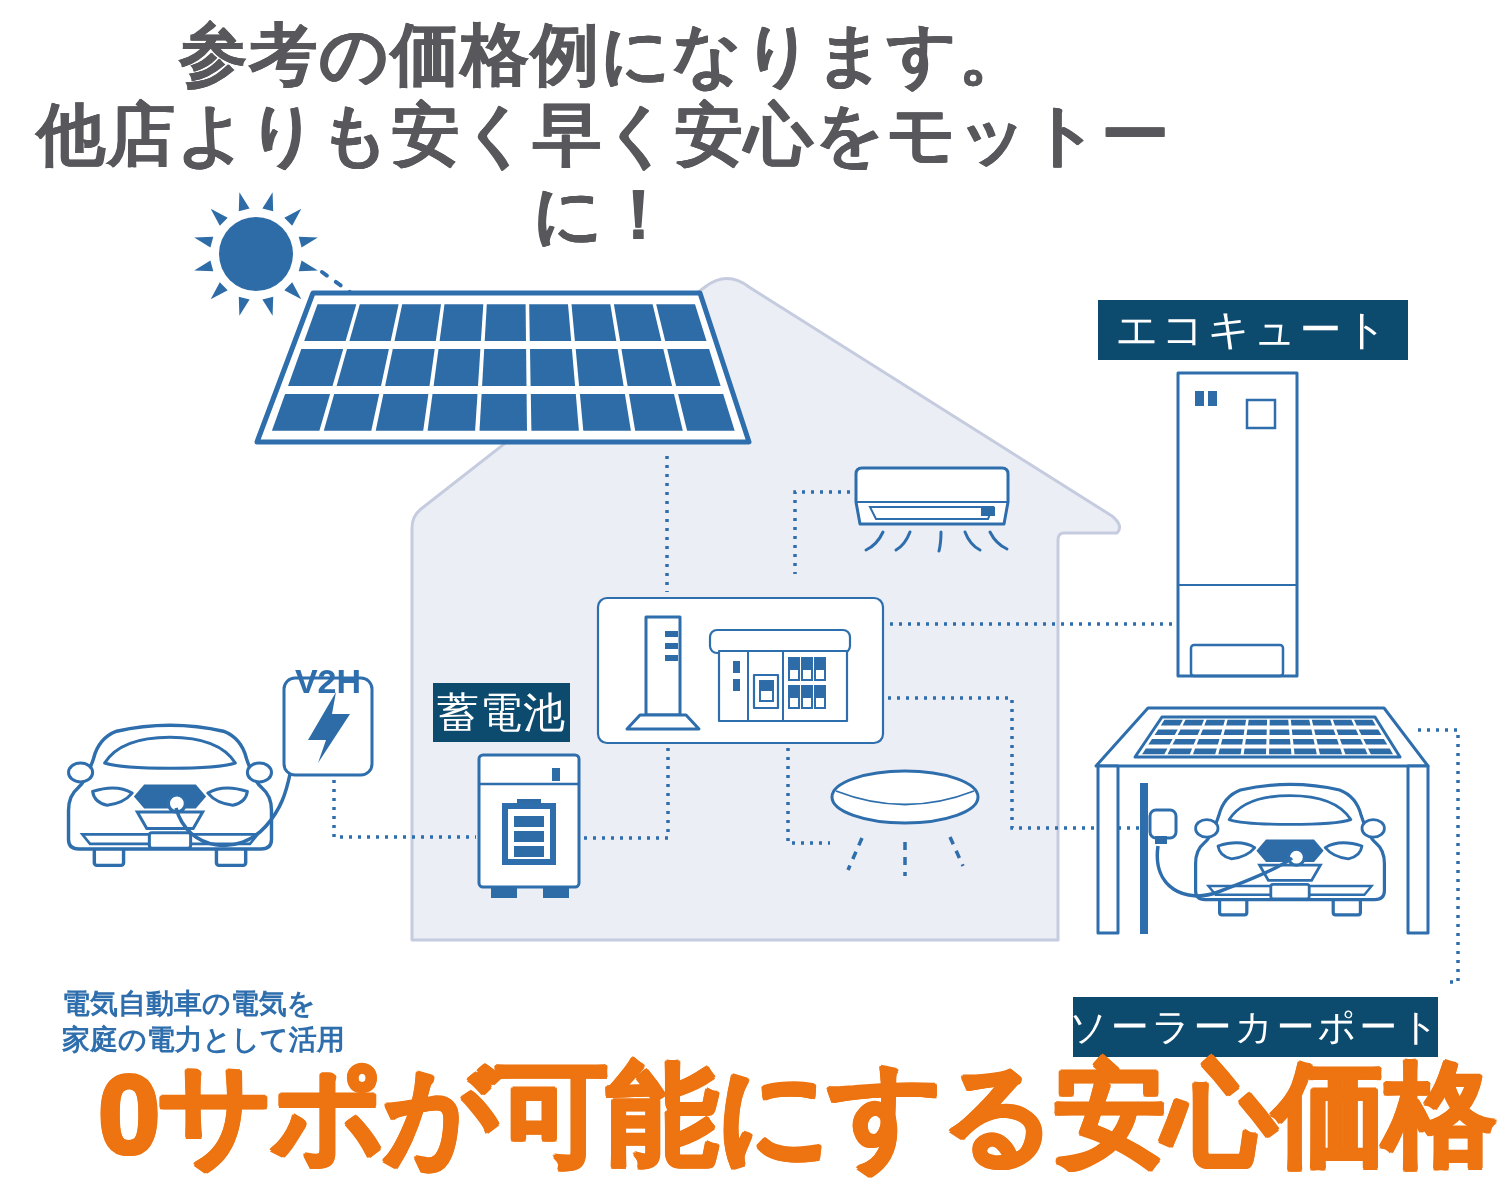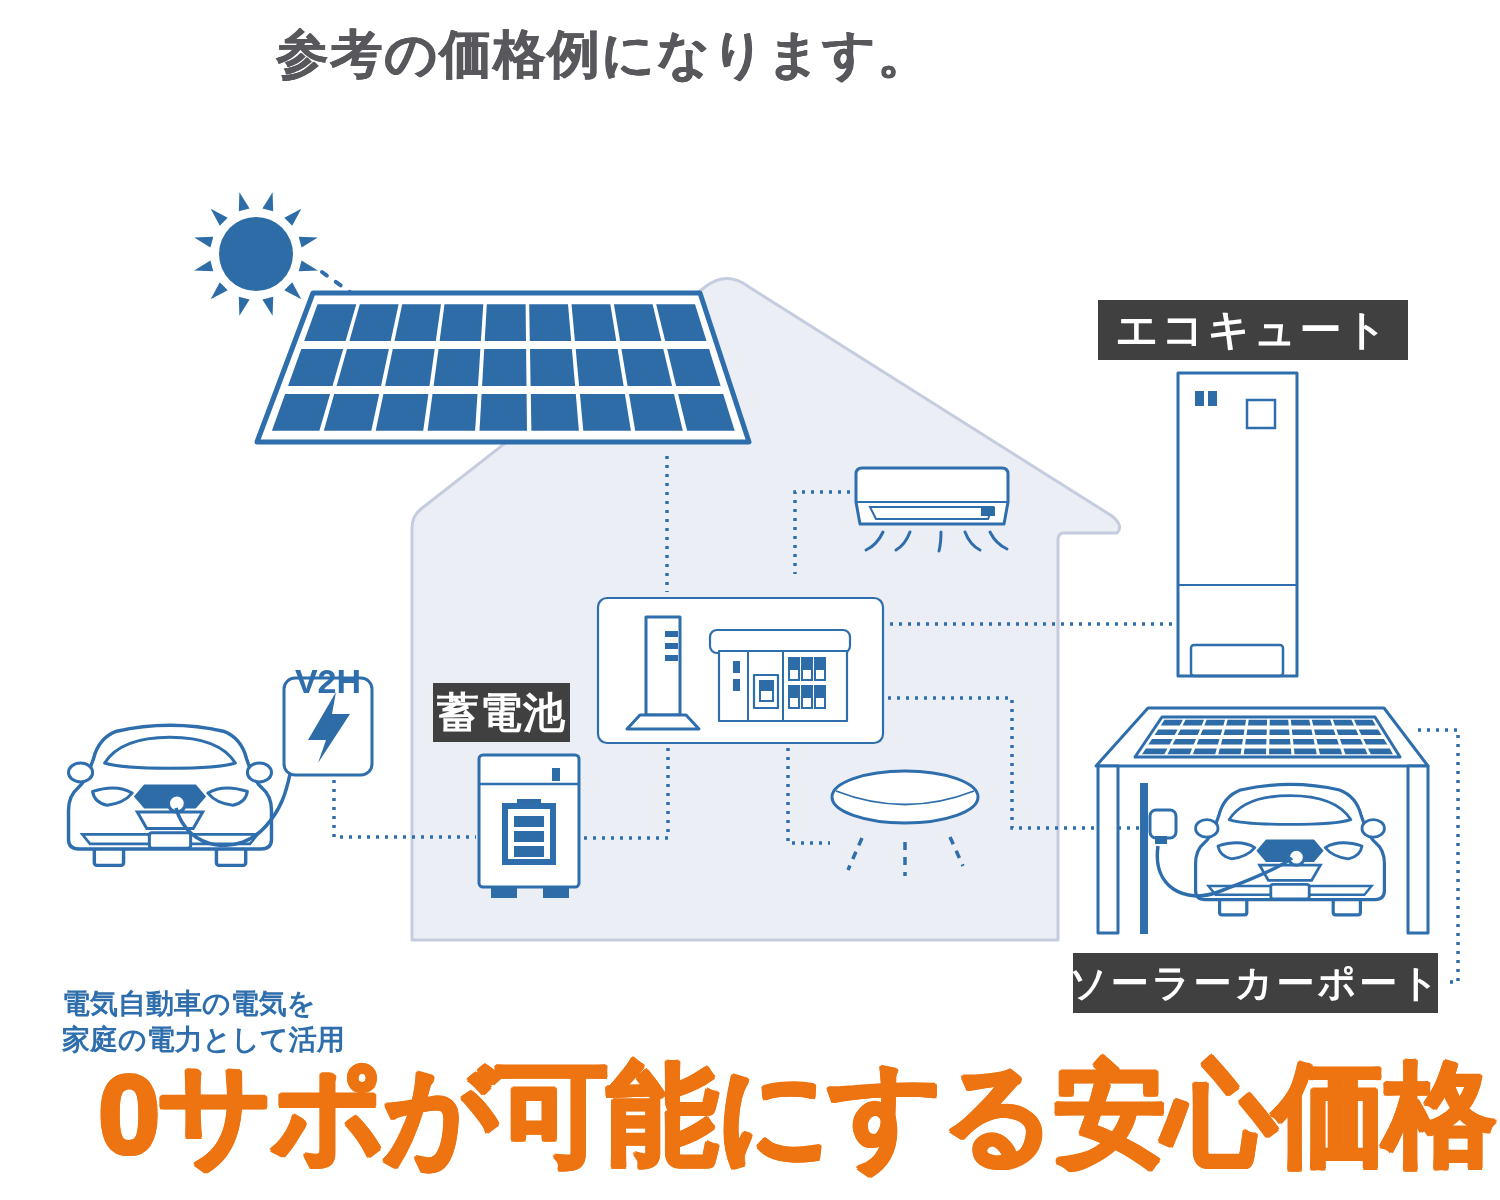--- a/index.html
+++ b/index.html
@@ -6,25 +6,25 @@
   body{
     width:1500px;height:1200px;background:#ffffff;position:relative;overflow:hidden;
     font-family:"Liberation Sans","DejaVu Sans",sans-serif;
   }
   .stage{position:absolute;left:0;top:0;width:1500px;height:1200px;}
   .scene{position:absolute;left:0;top:0;}
 
   
   .header{
     position:absolute;top:14px;left:0;width:1208px;text-align:center;
-    color:#58575b;font-weight:bold;font-size:52px;line-height:80px;letter-spacing:2px;
+    color:#58575b;font-weight:bold;font-size:68px;line-height:80px;letter-spacing:2px;
     text-shadow:0.6px 0 currentColor,-0.6px 0 currentColor;
   }
   .tag{
-    position:absolute;background:#404040;color:#ffffff;font-weight:bold;
+    position:absolute;background:#0c4a6e;color:#ffffff;font-weight:normal;
     display:flex;align-items:center;justify-content:center;letter-spacing:3px;
     white-space:nowrap;
   }
   .blue-note{position:absolute;color:#2e6eac;font-weight:bold;white-space:nowrap;margin-top:28px;}
   .footer{
     position:absolute;top:1040px;left:0;width:1500px;text-align:center;
     color:#ed7411;font-weight:800;font-size:112px;letter-spacing:-2px;white-space:nowrap;
     text-shadow:2px 0 currentColor,-2px 0 currentColor,0 2px currentColor,0 -2px currentColor,
                 1.5px 1.5px currentColor,-1.5px -1.5px currentColor,1.5px -1.5px currentColor,-1.5px 1.5px currentColor;
     margin-left:46px;
@@ -39,20 +39,21 @@
   .dash{fill:none;stroke:#2e6eac;stroke-width:4;stroke-dasharray:6 11;stroke-linecap:round;}
   .stroke-only{fill:none;stroke:#2e6eac;}
 </style>
 </head>
 <body>
 
 <div class="stage">
 
   <div class="header">
     <div>参考の価格例になります。</div>
+    <div>他店よりも安く早く安心をモットーに！</div>
   </div>
 
   <svg class="scene" width="1500" height="1200" viewBox="0 0 1500 1200">
 
     <defs>
       <g id="ev-car">
         <rect x="-88" y="150" width="34" height="26" rx="3" fill="#fff" stroke="#2e6eac" stroke-width="4"></rect>
         <rect x="54" y="150" width="34" height="26" rx="3" fill="#fff" stroke="#2e6eac" stroke-width="4"></rect>
         <path d="M -118,146 L -118,112 Q -118,95 -107,86 Q -98,79 -89,52 Q -83,28 -62,20 Q -32,13 0,13 Q 32,13 62,20 Q 83,28 89,52 Q 98,79 107,86 Q 118,95 118,112 L 118,146 Q 118,157 106,157 L -106,157 Q -118,157 -118,146 Z" fill="#fff" stroke="#2e6eac" stroke-width="4" stroke-linejoin="round"></path>
         <path d="M -76,57 Q -57,27 0,27 Q 57,27 76,57 Q 58,63 0,63 Q -58,63 -76,57 Z" fill="#fff" stroke="#2e6eac" stroke-width="3.5" stroke-linejoin="round"></path>
@@ -276,21 +277,21 @@
         <use href="#ev-car" transform="translate(170,714) scale(0.86)"></use>
       </g>
       <rect class="ln" stroke-width="3.5" x="284" y="678" width="88" height="97" rx="11"></rect>
       <polygon class="bluefill" points="336,692 308,740 326,740 318,763 350,714 332,714"></polygon>
       <path class="stroke-only" stroke-width="3.5" d="M 176,808 C 188,852 240,856 266,826 C 281,809 286,793 290,774"></path>
     </g>
   </svg>
 
   <div class="tag" style="left:1098px;top:300px;width:310px;height:60px;font-size:42px">エコキュート</div>
   <div class="tag" style="left:433px;top:683px;width:137px;height:59px;font-size:42px;letter-spacing:1px">蓄電池</div>
-  <div class="tag" style="left:1073px;top:953px;width:365px;height:60px;font-size:38px">ソーラーカーポート</div>
+  <div class="tag" style="left:1073px;top:997px;width:365px;height:60px;font-size:38px">ソーラーカーポート</div>
 
   <div class="blue-note" style="left:283px;top:634px;width:90px;text-align:center;font-size:34px">V2H</div>
   <div class="blue-note" style="left:62px;top:958px;font-size:28px;line-height:36px">
     <div>電気自動車の電気を</div>
     <div>家庭の電力として活用</div>
   </div>
 
   <div class="footer">0サポが可能にする安心価格</div>
 </div>
 

